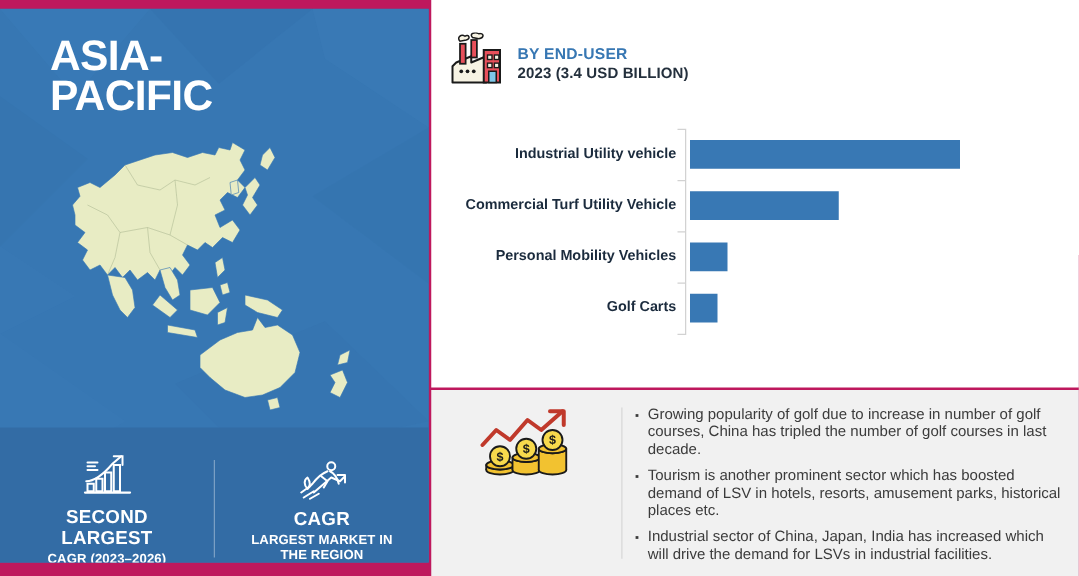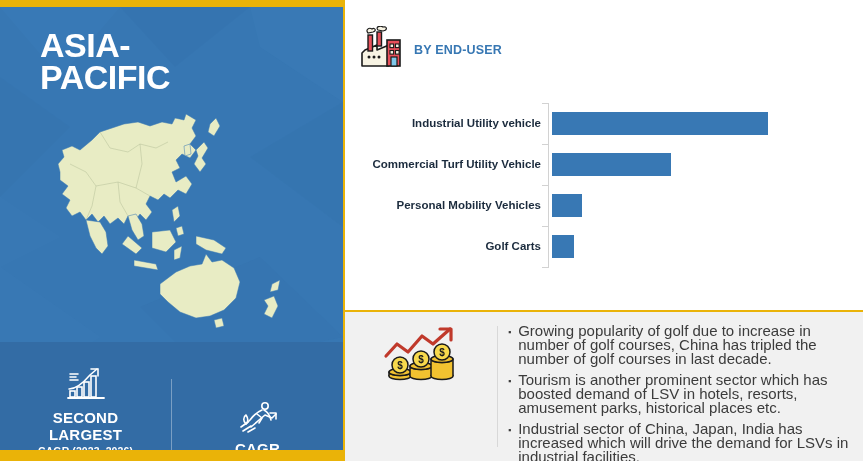--- a/index.html
+++ b/index.html
@@ -3,42 +3,42 @@
 <meta charset="utf-8">
 <style>
   html,body{margin:0;padding:0;}
   body{
     width:863px;height:461px;
     background:#ffffff;
     font-family:"Liberation Sans", sans-serif;
     overflow:hidden;
     position:relative;
   }
-  #root{position:absolute;inset:0;background:#eab308;}
+  #root{position:absolute;inset:0;background:#be185d;}
 
   
   .left-panel{
     position:absolute;left:0;top:7px;width:343px;height:443px;
     background:#3777b3;
     overflow:hidden;
   }
   .poly-bg{position:absolute;inset:0;}
   .region-title{
     position:absolute;left:40px;top:22px;
     color:#ffffff;
     font-size:34px;line-height:32px;
     font-weight:bold;
     letter-spacing:-0.5px;
     white-space:pre-line;
   }
   .map-wrap{position:absolute;left:0;top:95px;width:343px;height:235px;}
   .badges{
     position:absolute;left:0;top:335px;width:343px;height:115px;
     background:#336ca5;
-    display:flex;align-items:flex-end;
+    display:flex;align-items:center;
   }
   .badge{
     flex:1;display:flex;flex-direction:column;align-items:center;
     padding-top:13px;color:#fff;text-align:center;
   }
   .badge-divider{
     width:1px;height:78px;margin-top:14px;
     background:rgba(255,255,255,0.35);
   }
   .badge-icon{height:40px;display:flex;align-items:center;justify-content:center;}
@@ -102,21 +102,21 @@
   .drivers-rule{width:1px;background:#d8d8d8;margin:14px 0 14px 0;}
   .drivers-right{flex:1;padding:12px 12px 0 10px;}
   .bullet{
     display:flex;margin-bottom:7px;
   }
   .bullet-mark{
     color:#3b3b3b;font-size:9px;line-height:14px;margin-right:7px;
     margin-top:1px;
   }
   .bullet-text{
-    color:#3b3b3b;font-size:15px;line-height:14px;
+    color:#3b3b3b;font-size:12px;line-height:14px;
   }
 </style>
 </head>
 <body>
 
 <div id="root">
 
   <div class="left-panel">
 
     <svg class="poly-bg" viewBox="0 0 343 443" preserveAspectRatio="none">
@@ -217,20 +217,21 @@
             <path d="M27 13 C22 15 18 19 15 23 L11 27"></path>
             <path d="M29 13 C33 15 35 19 36 23"></path>
             <path d="M22 17 L27 21 L24 26"></path>
             <path d="M11 27 C8 24 8 20 11 18 C13 21 14 24 11 27 Z"></path>
             <path d="M16 30 L30 18 L37 21 L41 17"></path>
             <path d="M35 16 H41 V22"></path>
             <path d="M6 30 L13 25 M8 34 L16 29 M13 35 L20 31"></path>
           </svg>
         </div>
         <div class="badge-main">CAGR</div>
+        <div class="badge-sub wide">LARGEST MARKET IN THE REGION</div>
       </div>
 
     </div>
   </div>
 
   <div class="chart-panel">
 
     <div class="chart-head">
       <div>
         <svg width="46" height="44" viewBox="0 0 46 44">
@@ -245,20 +246,21 @@
           <rect x="34" y="31" width="6" height="9" fill="#7fc7e8" stroke="#1a1a1a" stroke-width="1.2"></rect>
           <circle cx="12" cy="31" r="1.5" fill="#1a1a1a"></circle>
           <circle cx="17" cy="31" r="1.5" fill="#1a1a1a"></circle>
           <circle cx="22" cy="31" r="1.5" fill="#1a1a1a"></circle>
           <path d="M11 7 C8 4 12 1 15 3 C18 1 20 5 16 6 Z" fill="#f7f3e3" stroke="#1a1a1a" stroke-width="1.2"></path>
           <path d="M21 4 C18 1 23 -1 26 1 C30 0 31 4 26 5 Z" fill="#f7f3e3" stroke="#1a1a1a" stroke-width="1.2"></path>
         </svg>
       </div>
       <div class="chart-head-text">
         <div class="chart-kicker">BY END-USER</div>
+        <div class="chart-sub">2023 (3.4 USD BILLION)</div>
       </div>
     </div>
 
     <div class="plot">
       <div class="axis-line"></div>
       <div class="tick" style="top:8px"></div>
       <div class="tick" style="top:49px"></div>
       <div class="tick" style="top:90px"></div>
       <div class="tick" style="top:131px"></div>
       <div class="tick" style="top:172px"></div>

